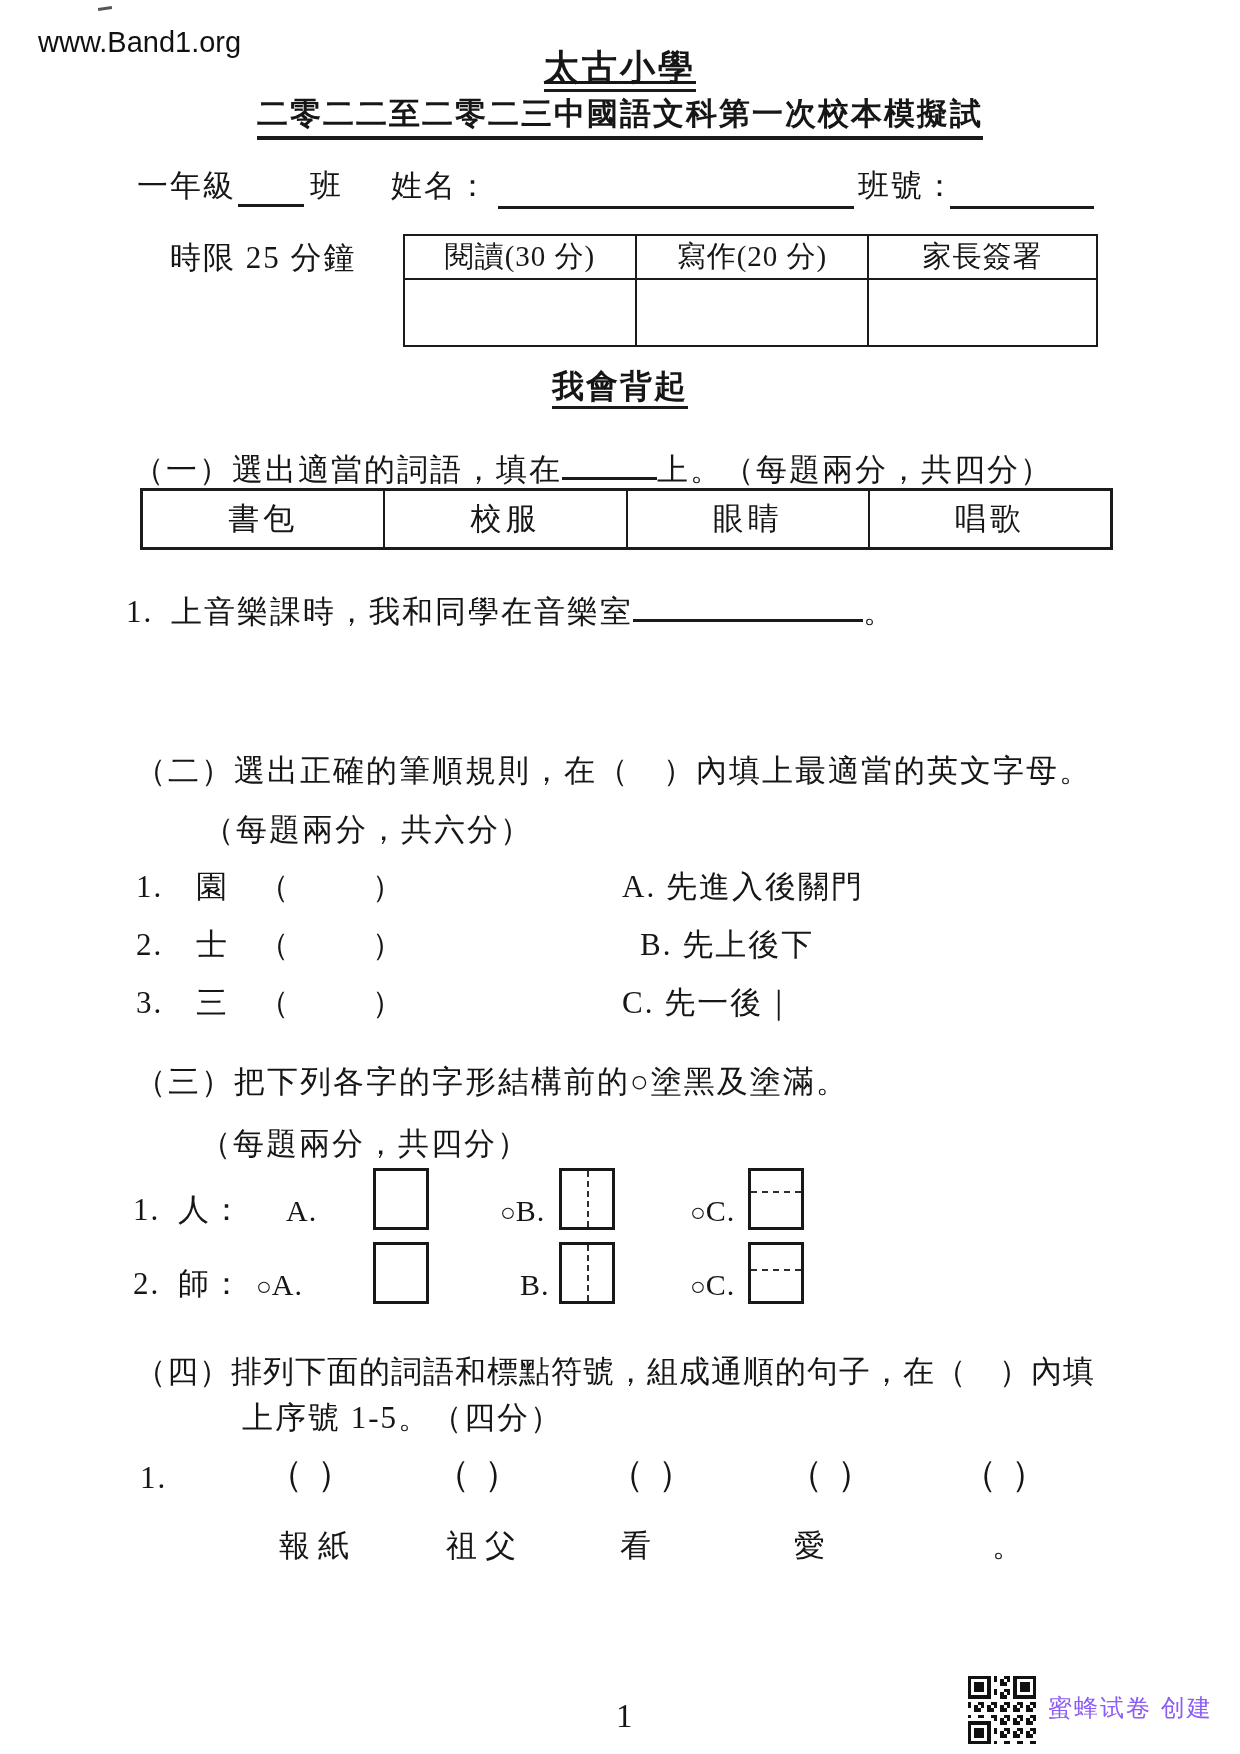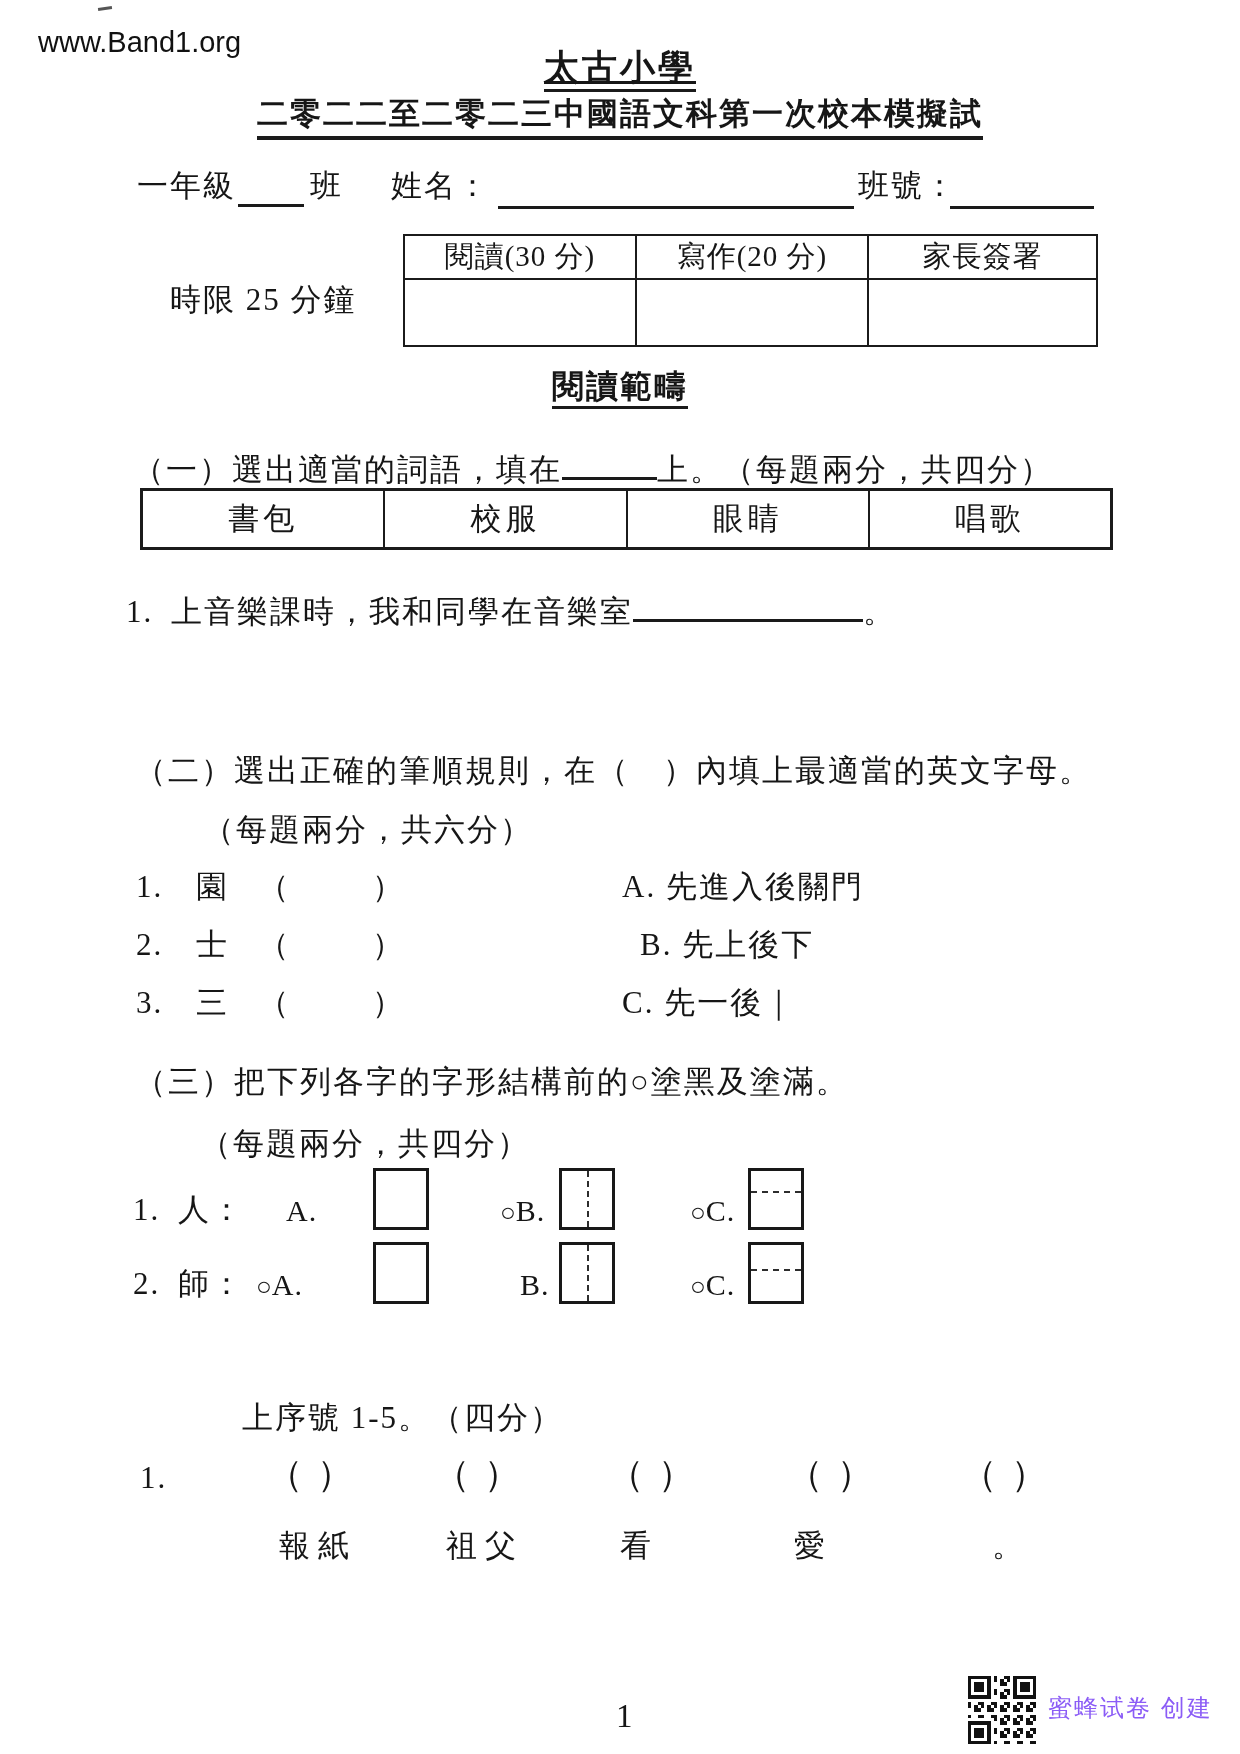--- a/index.html
+++ b/index.html
@@ -60,33 +60,33 @@
   </div>
 
   <span class="abs cn" style="left:137px;top:168px;">一年級</span>
   <div class="line" style="left:238px;top:204px;width:66px;"></div>
   <span class="abs cn" style="left:310px;top:168px;">班</span>
   <span class="abs cn" style="left:391px;top:168px;">姓名：</span>
   <div class="line" style="left:498px;top:206px;width:356px;"></div>
   <span class="abs cn" style="left:858px;top:168px;">班號：</span>
   <div class="line" style="left:950px;top:206px;width:144px;"></div>
 
-  <span class="abs cn" style="left:170px;top:240px;margin-top:42px;">時限 25 分鐘</span>
+  <span class="abs cn" style="left:170px;top:240px;">時限 25 分鐘</span>
 
   <div class="score-table">
     <div class="hc">閱讀(30 分)</div>
     <div class="hc">寫作(20 分)</div>
     <div class="hc">家長簽署</div>
     <div class="bc"></div>
     <div class="bc"></div>
     <div class="bc"></div>
   </div>
 
   <div class="center-wrap" style="top:368px;">
-    <span class="cn bold u3" style="font-size:32px;letter-spacing:2px;">閱讀範疇</span>
+    <span class="cn bold u3" style="font-size:32px;letter-spacing:2px;">我會背起</span>
   </div>
 
   <div class="abs cn" style="left:133px;top:446px;">
     <span>（一）選出適當的詞語，填在</span><span class="blank" style="width:95px;"></span><span>上。（每題兩分，共四分）</span>
   </div>
 
   <div class="word-bank">
     <div class="wb-cell">書包</div>
     <div class="wb-cell">校服</div>
     <div class="wb-cell">眼睛</div>
@@ -155,20 +155,21 @@
       <div class="vdash"></div>
     </div>
 
   <div class="abs" style="left:690px;top:1268px;">
     <span class="circle-glyph">○</span><span class="opt-label">C.</span>
   </div>
   <div class="sbox" style="left:748px;top:1242px;">
       <div class="hdash" style="top:42%;"></div>
     </div>
 
+  <div class="abs cn" style="left:135px;top:1354px;letter-spacing:1px;">（四）排列下面的詞語和標點符號，組成通順的句子，在（　）內填</div>
   <div class="abs cn" style="left:242px;top:1400px;">上序號 1-5。（四分）</div>
 
   <span class="abs cn" style="left:140px;top:1460px;">1.</span>
 
   <span class="abs paren-big" style="left:267px;top:1450px;">（</span>
   <span class="abs paren-big" style="left:317px;top:1450px;">）</span>
 
   <span class="abs paren-big" style="left:434px;top:1450px;">（</span>
   <span class="abs paren-big" style="left:484px;top:1450px;">）</span>
 

